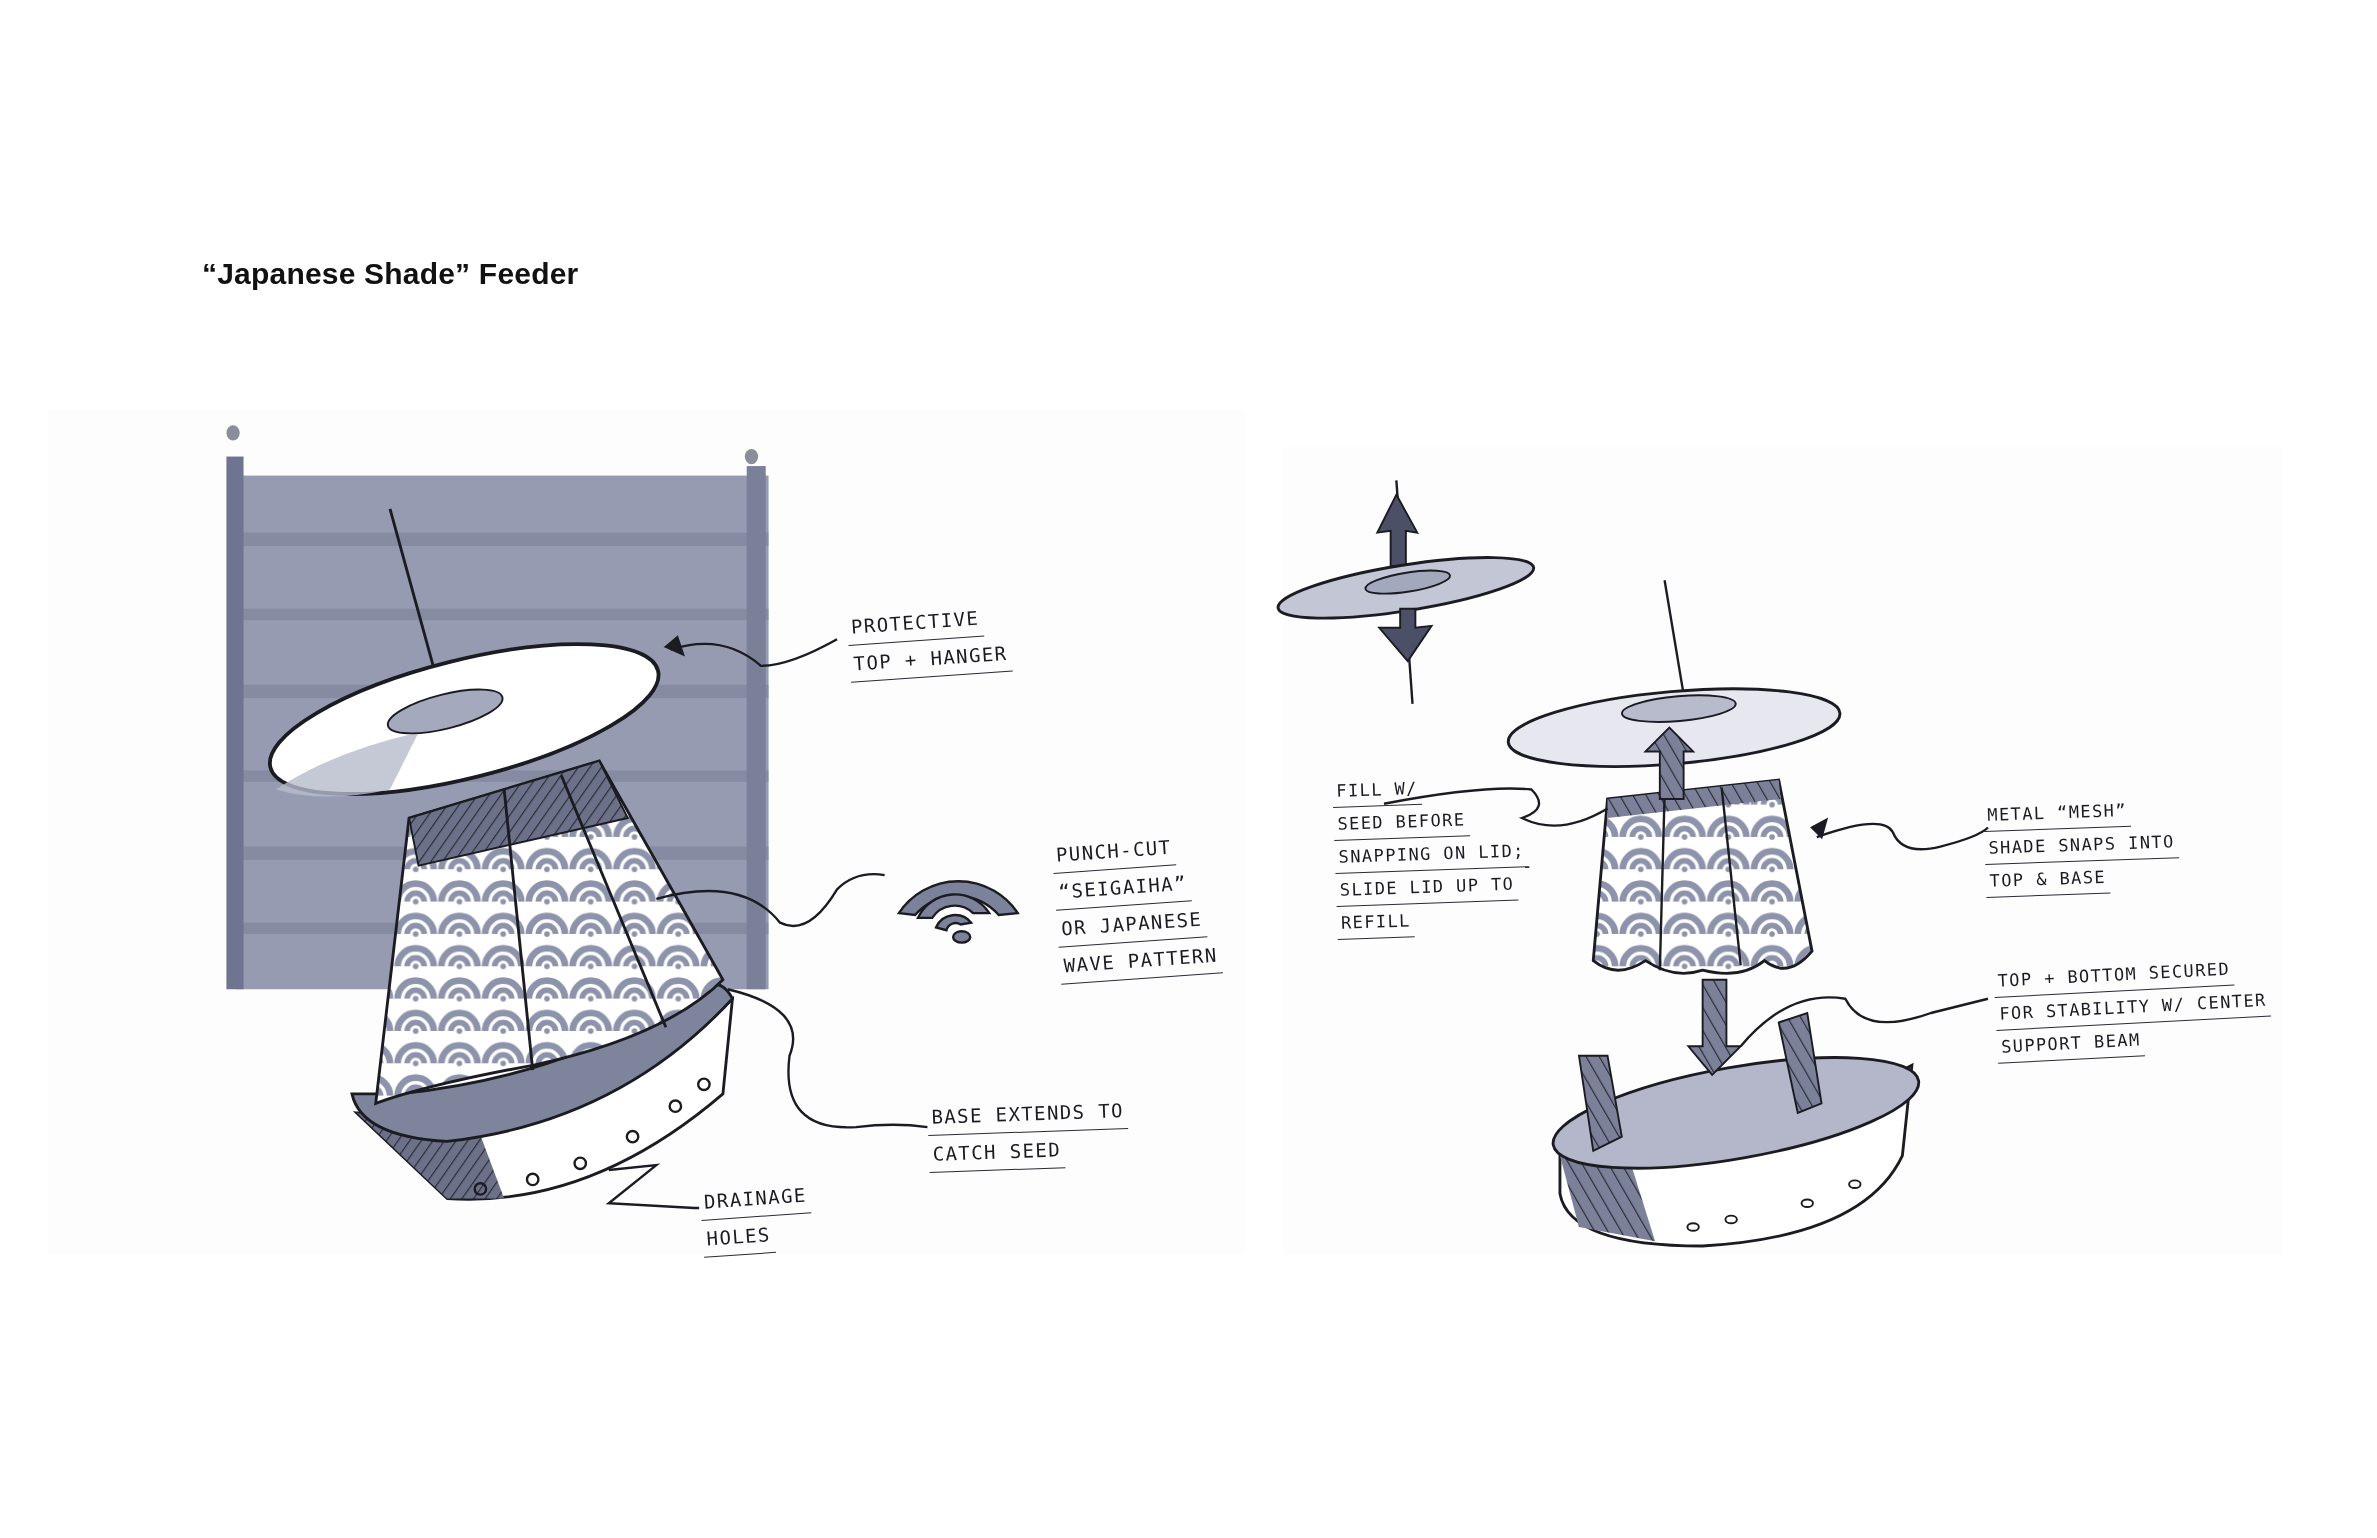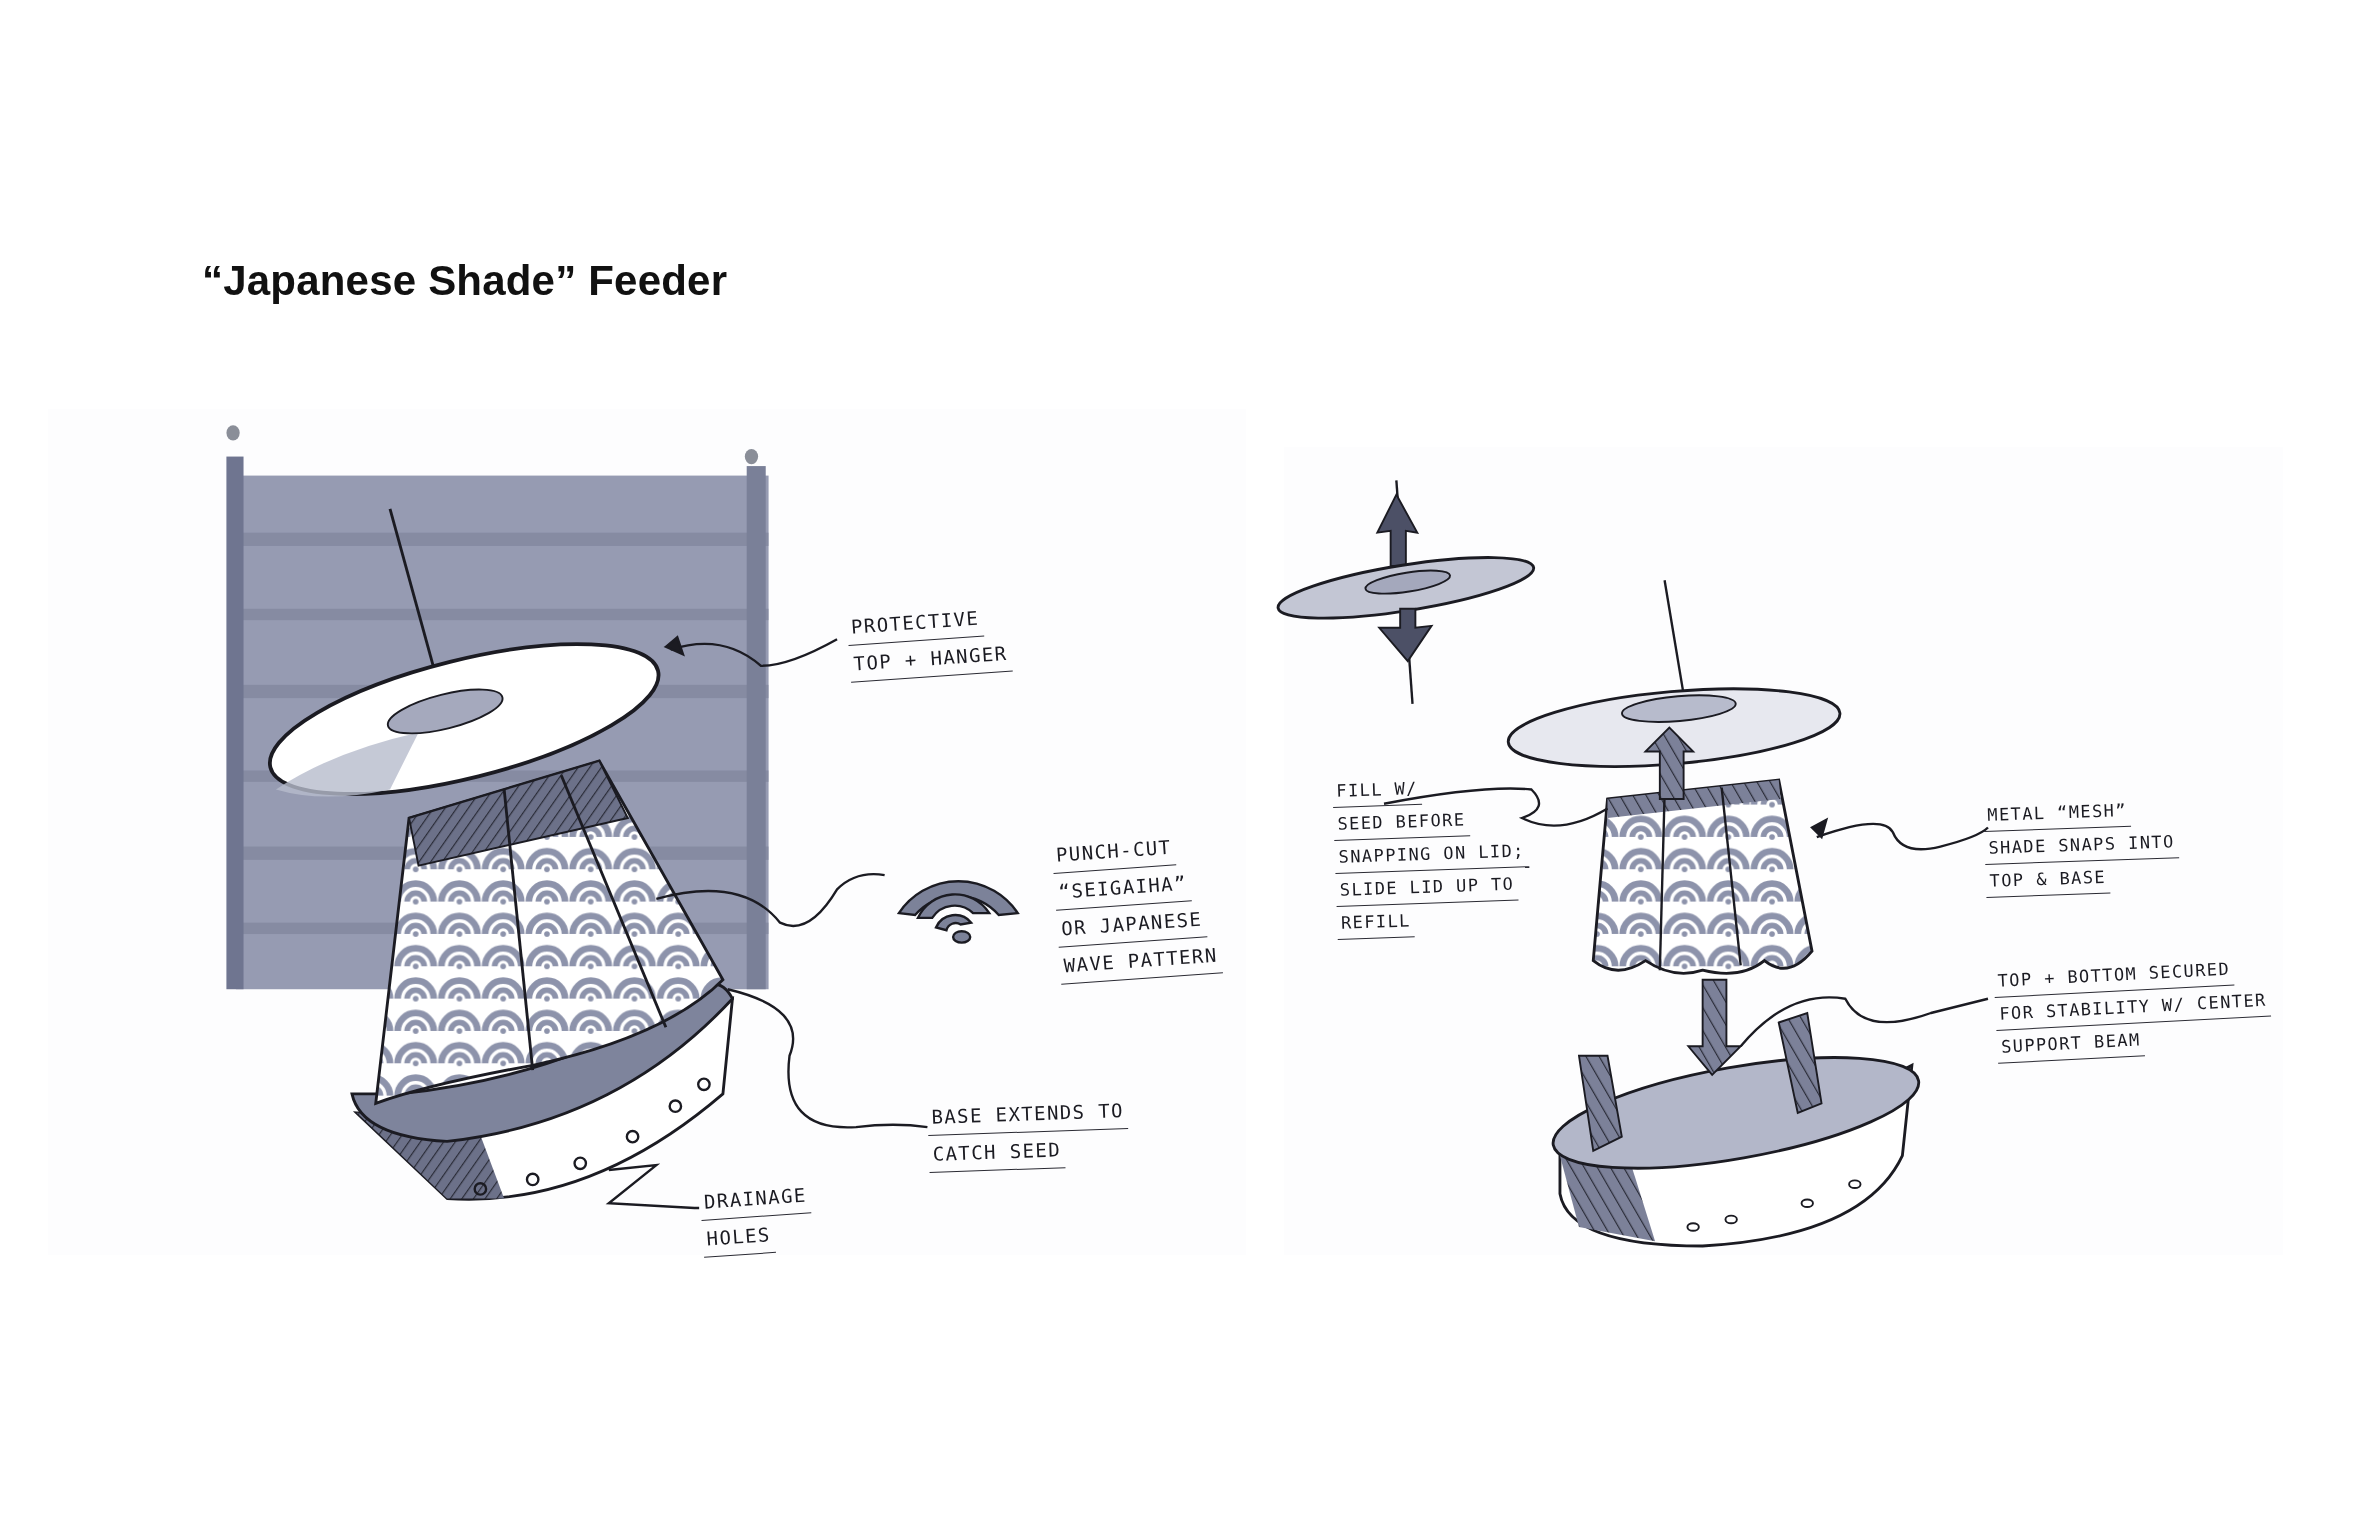--- a/index.html
+++ b/index.html
@@ -1,18 +1,18 @@
 <!DOCTYPE html>
 <html style="font-size:15px"><head>
 <meta charset="utf-8">
 <style>
   html, body { margin: 0; padding: 0; background: #ffffff; }
   body { width: 2378px; height: 1539px; position: relative; overflow: hidden;
          font-family: "Liberation Sans", sans-serif; }
-  .title { position: absolute; left: 202px; top: 257px; font-size: 42px; font-weight: 700;
+  .title { position: absolute; left: 202px; top: 257px; font-size: 30px; font-weight: 700;
            color: #111111; letter-spacing: 0.2px; font-family: "Liberation Sans", sans-serif; }
   .panel { position: absolute; background: #fdfdfe; }
   .sketch { position: absolute; left: 0; top: 0; }
   .note { position: absolute; font-family: "DejaVu Sans Mono", monospace; color: #1b1b22;
           font-size: 19px; line-height: 36px; letter-spacing: 1.4px; text-transform: uppercase;
           transform: rotate(-4deg); transform-origin: left top; }
   .note span { display: block; border-bottom: 1.9px solid #2a2a33; padding: 0 3.8px; width: max-content; }
 </style>
 </head>
 <body>

